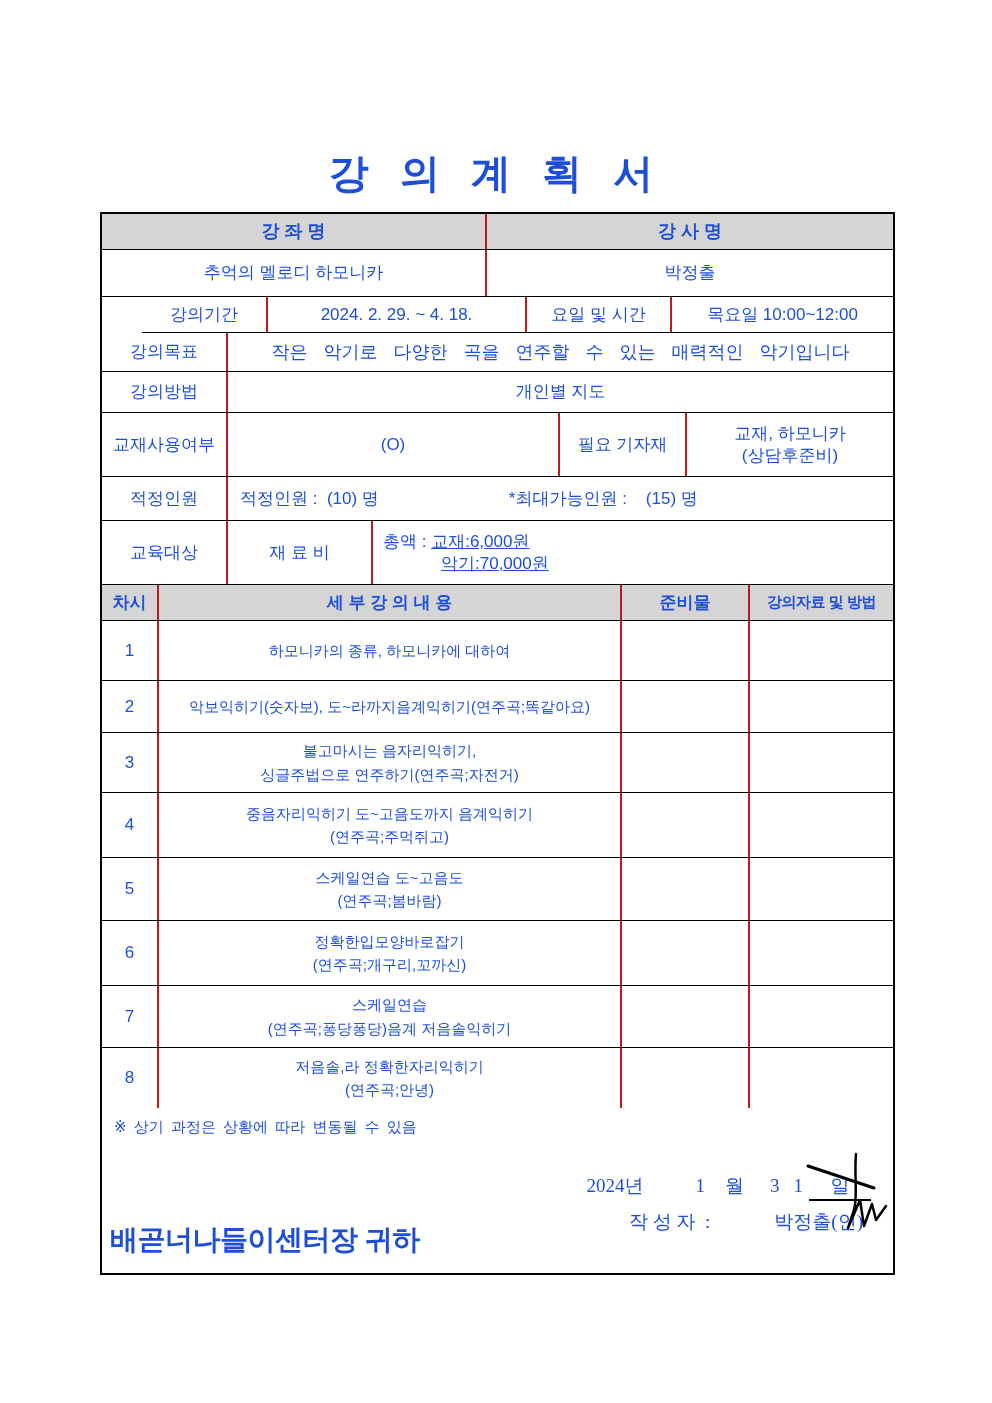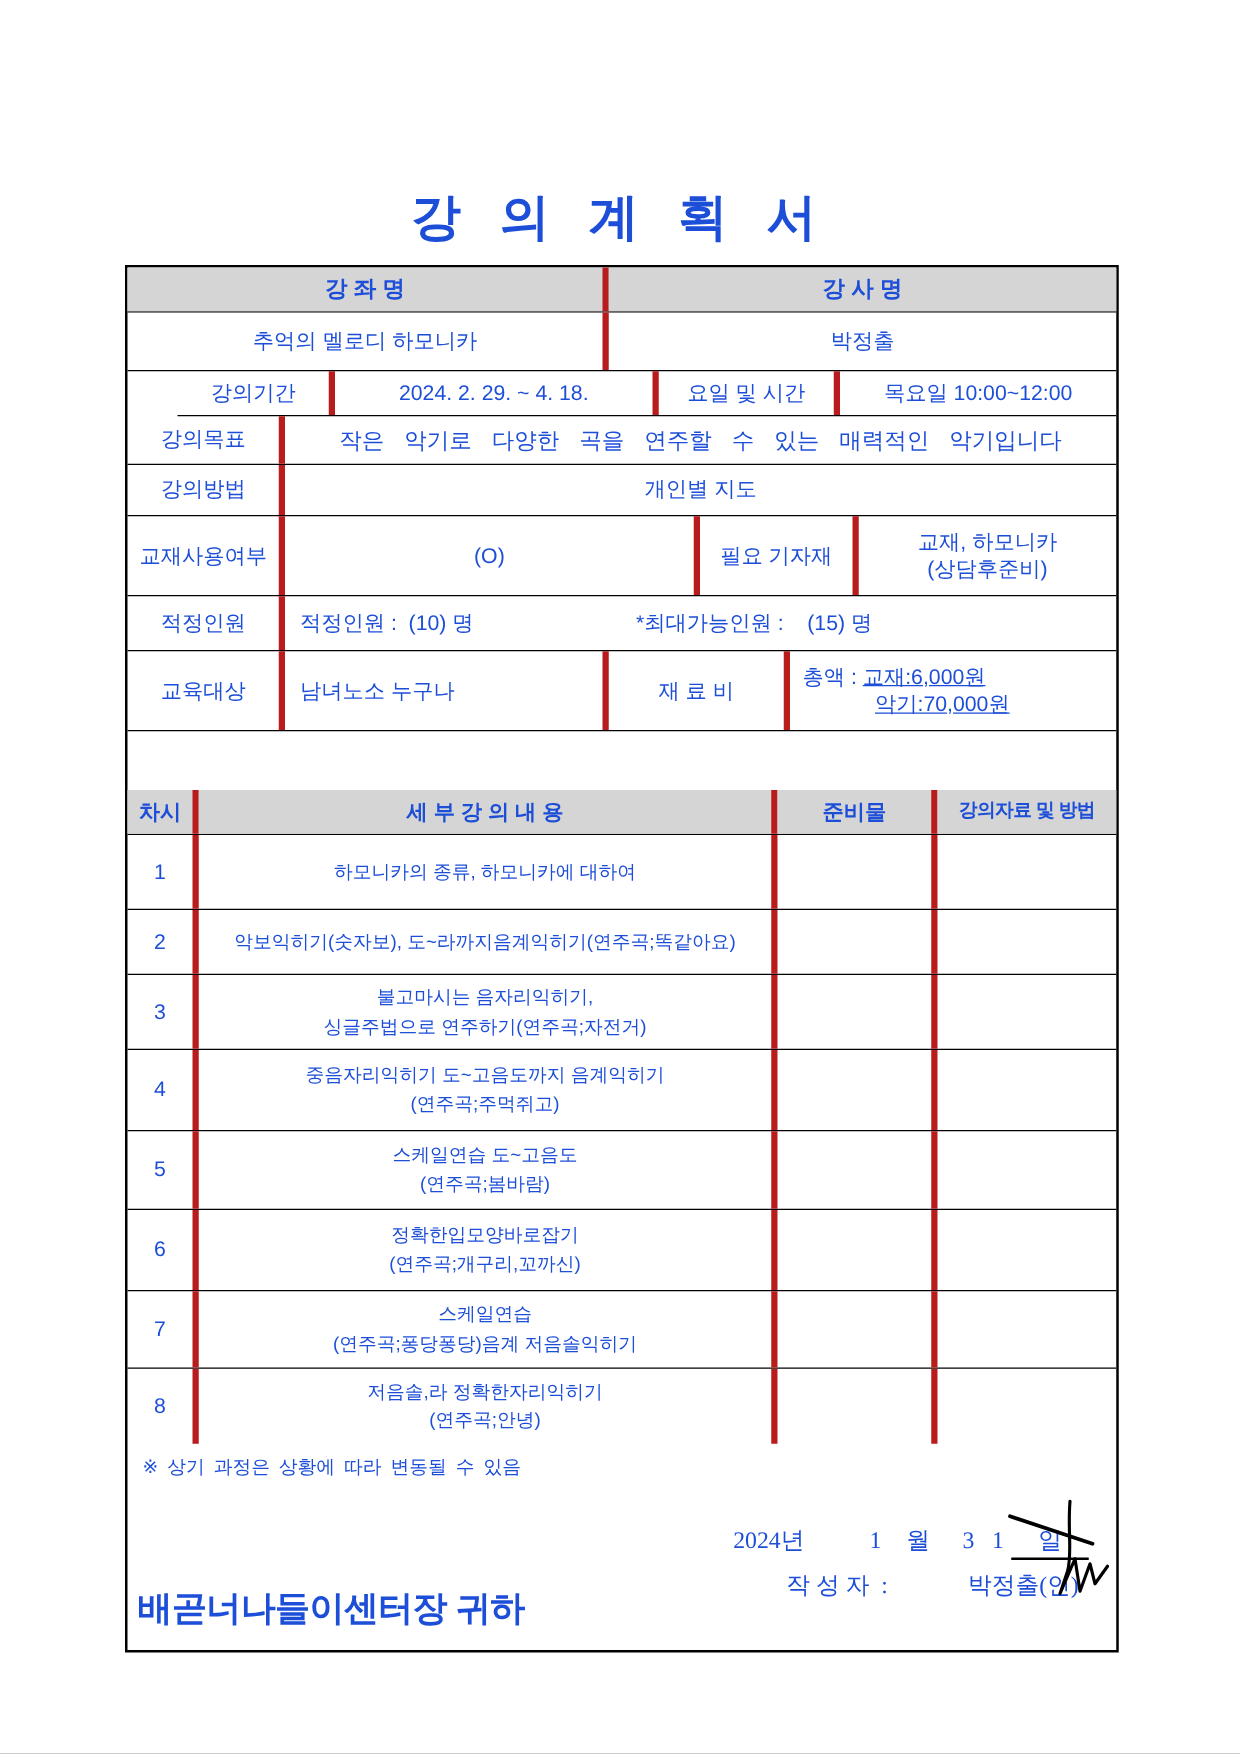--- a/index.html
+++ b/index.html
@@ -12,29 +12,29 @@
     position:absolute;top:146px;left:0;width:100%;text-align:center;
     font-size:40px;font-weight:bold;letter-spacing:10px;white-space:pre;
   }
   #main-table{
     position:absolute;left:100px;top:212px;width:791px;
     border:2px solid #000;box-sizing:content-box;background:#fff;
   }
   .r{display:flex;border-bottom:1px solid #000;box-sizing:border-box;align-items:stretch;}
   .r:last-child{border-bottom:none;}
   .c{
-    border-right:5px solid #b91c1c;box-sizing:border-box;display:flex;
+    border-right:2px solid #b91c1c;box-sizing:border-box;display:flex;
     flex-direction:column;align-items:center;justify-content:center;
     font-size:17px;line-height:1.25;overflow:hidden;text-align:center;
   }
   .c.last{border-right:none;flex:1;}
   .hdr{background:#d5d5d5;font-weight:bold;font-size:18px;white-space:pre;}
   .row-a{height:36px;} .row-b{height:47px;} .row-c{height:36px;margin-left:40px;}
   .row-d{height:39px;} .row-e{height:41px;} .row-f{height:64px;}
-  .row-g{height:44px;} .row-h{height:64px;} .row-i{height:36px;margin-top:47px;}
+  .row-g{height:44px;} .row-h{height:64px;} .row-i{height:36px;}
   .w385{width:385px;} .w126{width:126px;} .w259{width:259px;} .w145{width:145px;}
   .w332{width:332px;} .w127{width:127px;}
   .w57{width:57px;} .w463{width:463px;} .w128{width:128px;font-family:Liberation Serif, serif;}
   .left-align{align-items:flex-start;text-align:left;padding-left:12px;}
   .goal-cell{word-spacing:11px;font-size:18px;padding:0 2px;white-space:nowrap;}
   .cap-cell{flex-direction:row;justify-content:flex-start;padding-left:12px;white-space:pre;}
   .cap-gap{display:inline-block;width:130px;}
   .material-cell{align-items:flex-start;text-align:left;padding-left:10px;font-size:17px;}
   .uline{text-decoration:underline;}
   .mat-l2{padding-left:58px;}
@@ -105,21 +105,20 @@
       <div class="c w126">적정인원</div>
       <div class="c last cap-cell">
         <span class="ws-pre">적정인원 :  (10) 명</span>
         <span class="cap-gap"></span>
         <span class="ws-pre">*최대가능인원 :    (15) 명</span>
       </div>
     </div>
 
     <div class="r row-h">
       <div class="c w126">교육대상</div>
-      <div class="c w259 left-align">남녀노소 누구나</div>
       <div class="c w145">재 료 비</div>
       <div class="c last material-cell">
         <div><span class="ws-pre">총액 : </span><span class="uline">교재:6,000원</span></div>
         <div class="mat-l2"><span class="uline">악기:70,000원</span></div>
       </div>
     </div>
 
     <div class="r row-i sched-hdr">
       <div class="c hdr w57" style="background: rgb(213, 213, 213);">차시</div>
       <div class="c hdr w463" style="background: rgb(213, 213, 213);">세 부 강 의 내 용</div>

